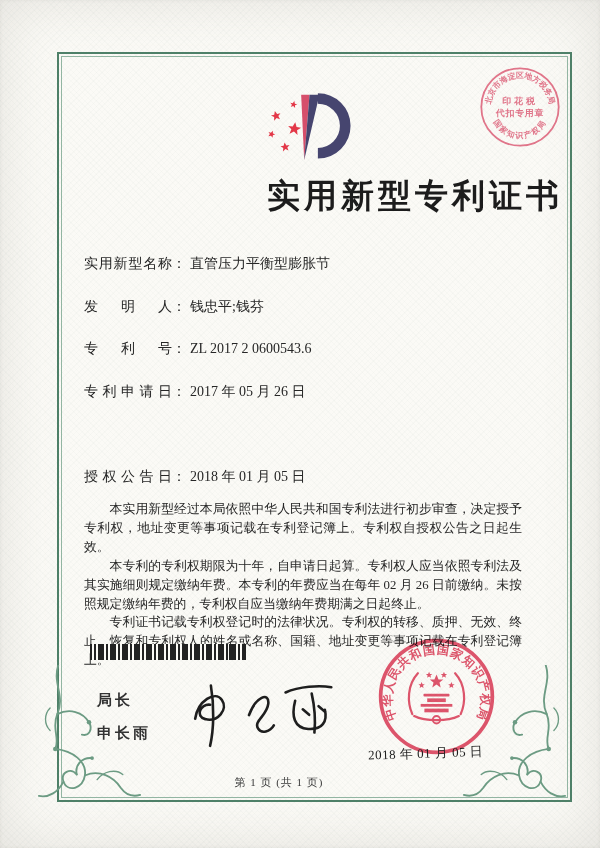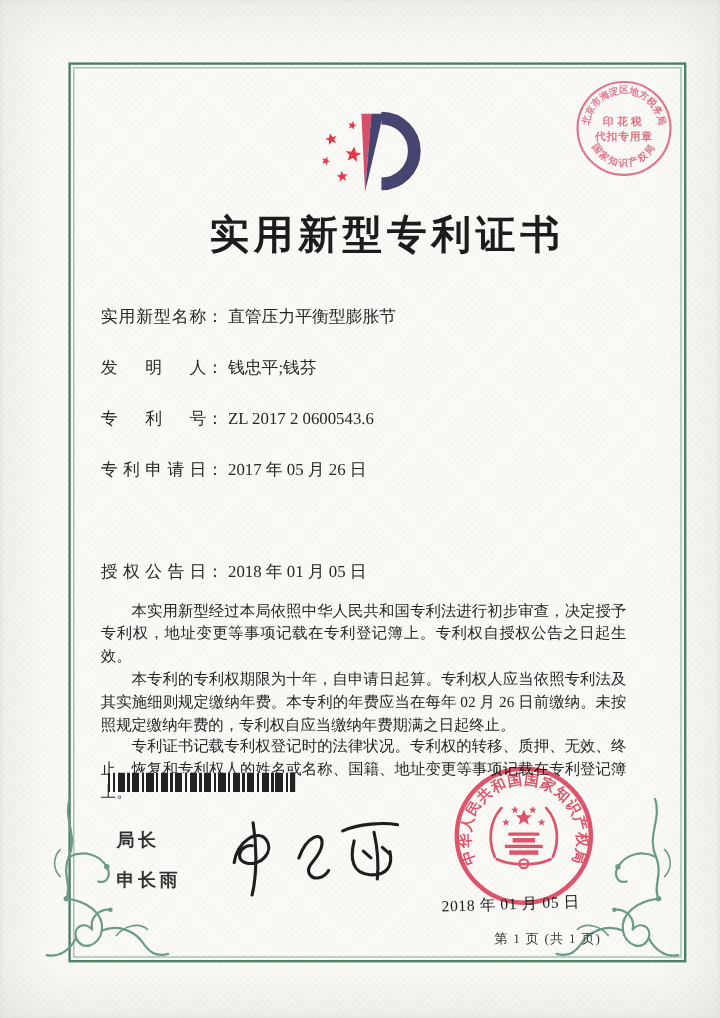--- a/index.html
+++ b/index.html
@@ -13,21 +13,21 @@
     font-family:"Liberation Serif","DejaVu Serif",serif;
     color:#2b2b2b;
   }
   .abs{position:absolute;}
   
   .frame-outer{left:57px;top:52px;width:511px;height:746px;border:2px solid #4e8068;}
   .frame-inner{position:absolute;left:2px;top:2px;right:2px;bottom:2px;border:1px solid #92b5a2;}
   
   .cert-no{left:84px;top:93px;font-size:14.5px;letter-spacing:1.5px;color:#3a3a3a;}
   .logo{left:251px;top:90px;width:114px;height:74px;}
-  .title{left:64px;top:174px;width:517px;text-align:center;font-size:33px;font-weight:bold;
+  .title{left:46px;top:174px;width:517px;text-align:right;font-size:33px;font-weight:bold;
          letter-spacing:4px;color:#1c1c1c;}
   
   .frow{left:84px;font-size:14px;color:#262626;white-space:nowrap;}
   .flabel{display:inline-block;width:88px;text-align:justify;text-align-last:justify;vertical-align:baseline;}
   .fcolon{margin-right:4px;}
   
   .bodytext{left:84px;top:500px;width:438px;font-size:12.8px;line-height:18.9px;
             text-align:justify;color:#262626;}
   .bodytext p{margin:0;text-indent:2em;}
   
@@ -42,21 +42,21 @@
         font-family:"Liberation Sans","DejaVu Sans",sans-serif;color:#333;text-align:right;}
   .dname{left:97px;top:724px;font-size:15px;letter-spacing:3px;font-weight:600;
         font-family:"Liberation Sans","DejaVu Sans",sans-serif;color:#333;}
   .sig{left:175px;top:674px;width:178px;height:80px;}
   
   .seal{left:376px;top:636px;width:121px;height:121px;opacity:.9;mix-blend-mode:multiply;}
   .seal-date{left:368px;top:744px;width:150px;font-size:13px;letter-spacing:.5px;color:#1d1d1d;
              transform:rotate(-2deg);}
   .tax-stamp{left:477px;top:64px;width:86px;height:86px;opacity:.85;mix-blend-mode:multiply;}
   
-  .footer{left:57px;top:775px;width:444px;text-align:right;font-size:11px;letter-spacing:1px;color:#3a3a3a;}
+  .footer{left:57px;top:775px;width:444px;text-align:center;font-size:11px;letter-spacing:1px;color:#3a3a3a;}
   
   .flourish{width:106px;height:133px;}
   .fl-left{left:36px;top:665px;}
   .fl-right{left:462px;top:665px;transform:scaleX(-1);}
   svg{display:block;}
 </style>
 </head>
 <body>
 
 <div id="page">

